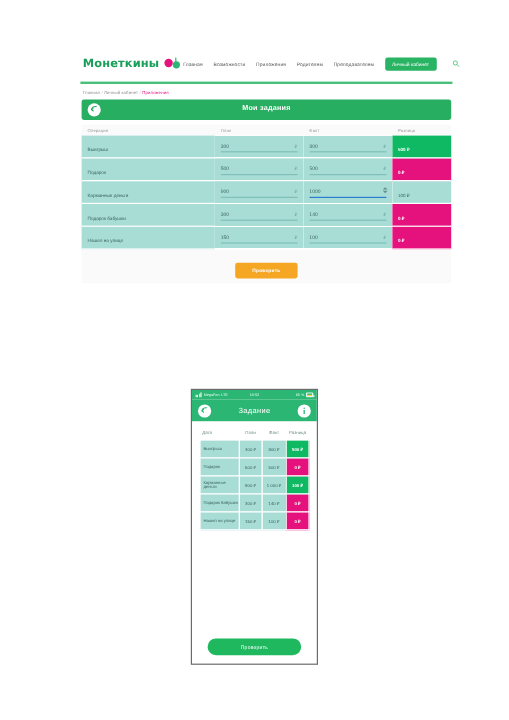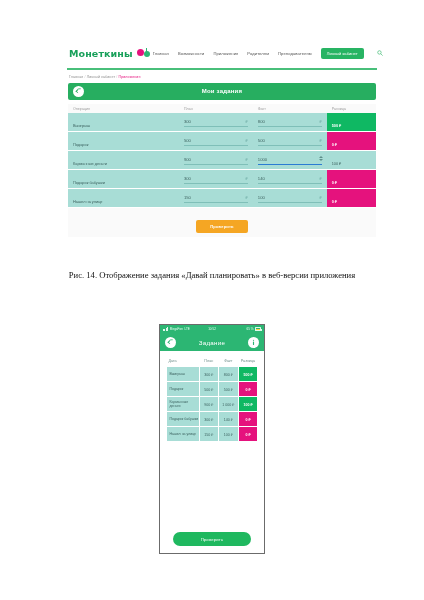--- a/index.html
+++ b/index.html
@@ -295,21 +295,20 @@
             </tr>
           </tbody>
       </table>
 
       <div class="wbtn-wrap">
         <button class="wbtn">Проверить</button>
       </div>
     </div>
   </div>
 
-  <div class="caption">Рис. 14. Отображение задания «Давай планировать» в веб-версии приложения</div>
 
   <div class="phone">
     <div class="statusbar">
       <span class="sb-left">
         <span class="bars">
             <i></i>
             <i></i>
             <i></i>
             <i></i>
           </span>

